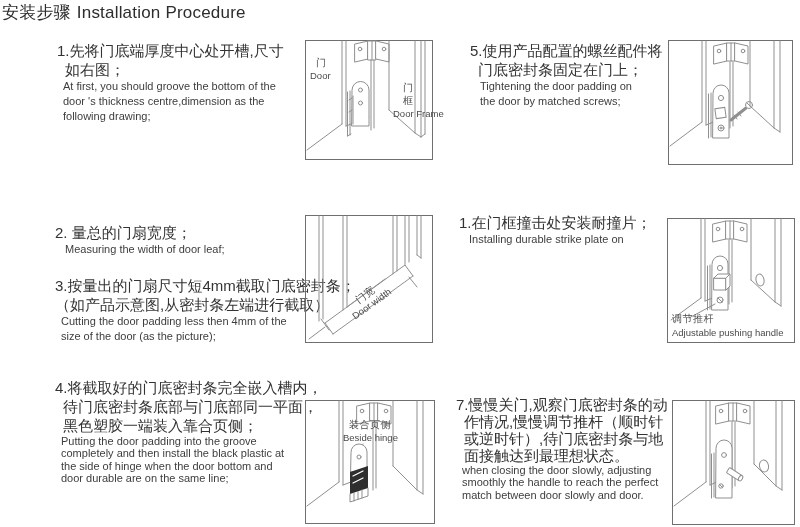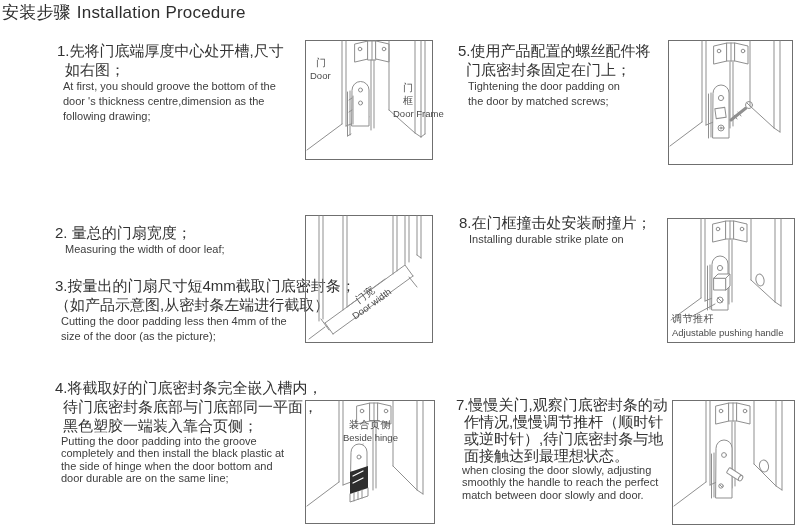--- a/index.html
+++ b/index.html
@@ -51,29 +51,29 @@
 <div class="step t" style="left:55px; top:378px;">
   <div class="zh">4.将截取好的门底密封条完全嵌入槽内，</div>
   <div class="zh c">待门底密封条底部与门底部同一平面，</div>
   <div class="zh c">黑色塑胶一端装入靠合页侧；</div>
   <div class="en">Putting the door padding into the groove</div>
   <div class="en">completely and then install the black plastic at</div>
   <div class="en">the side of hinge when the door bottom and</div>
   <div class="en">door durable are on the same line;</div>
 </div>
 
-<div class="step" style="left:458px; top:41px;">
+<div class="step" style="left:470px; top:41px;">
   <div class="zh">5.使用产品配置的螺丝配件将</div>
   <div class="zh c">门底密封条固定在门上；</div>
   <div class="en" style="padding-left:10px;">Tightening the door padding on</div>
   <div class="en" style="padding-left:10px;">the door by matched screws;</div>
 </div>
 
 <div class="step" style="left:459px; top:213px;">
-  <div class="zh">8.在门框撞击处安装耐撞片；</div>
+  <div class="zh">1.在门框撞击处安装耐撞片；</div>
   <div class="en" style="padding-left:10px;">Installing durable strike plate on</div>
 </div>
 
 <div class="step s7 t" style="left:456px; top:396px;">
   <div class="zh">7.慢慢关门,观察门底密封条的动</div>
   <div class="zh c">作情况,慢慢调节推杆（顺时针</div>
   <div class="zh c">或逆时针）,待门底密封条与地</div>
   <div class="zh c">面接触达到最理想状态。</div>
   <div class="en">when closing the door slowly, adjusting</div>
   <div class="en">smoothly the handle to reach the perfect</div>

